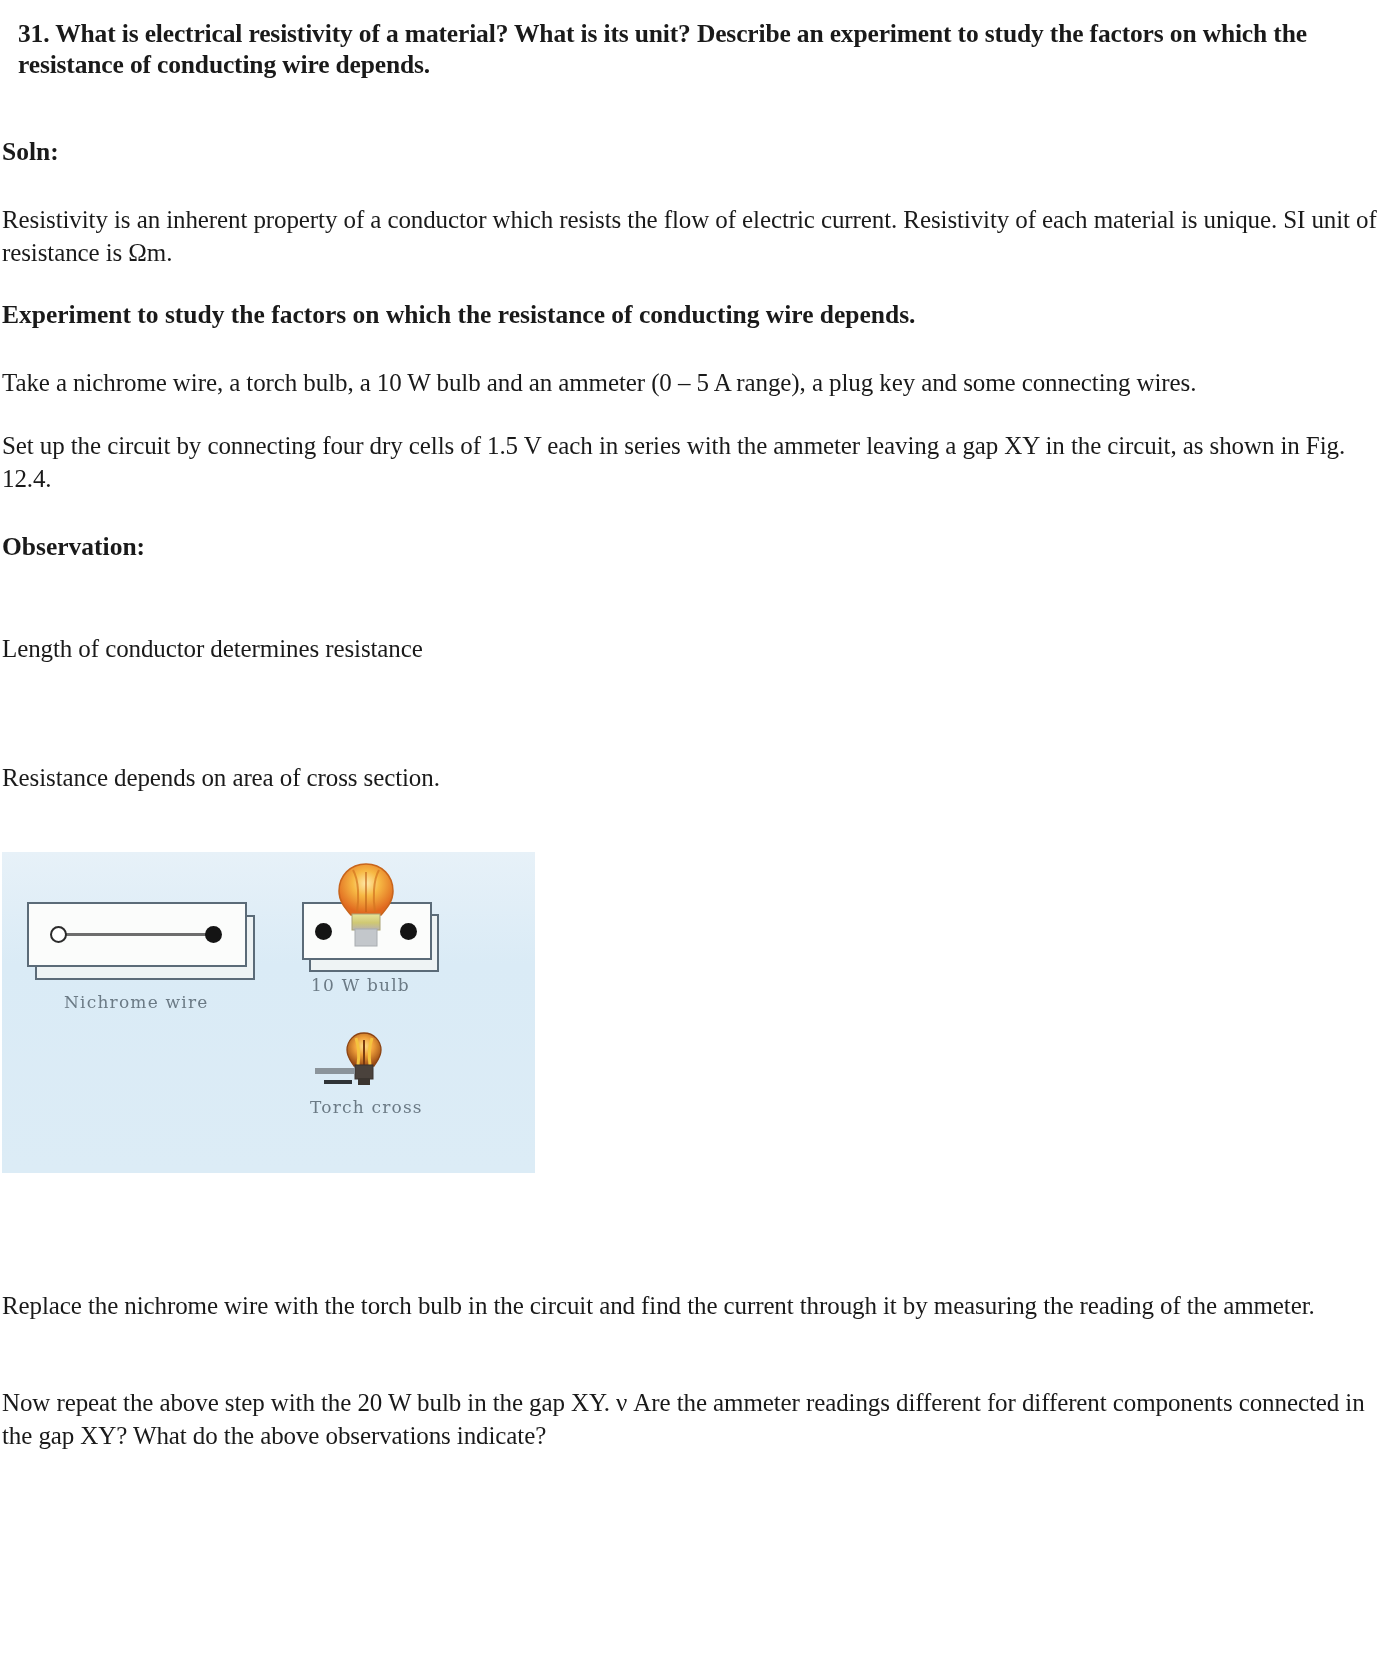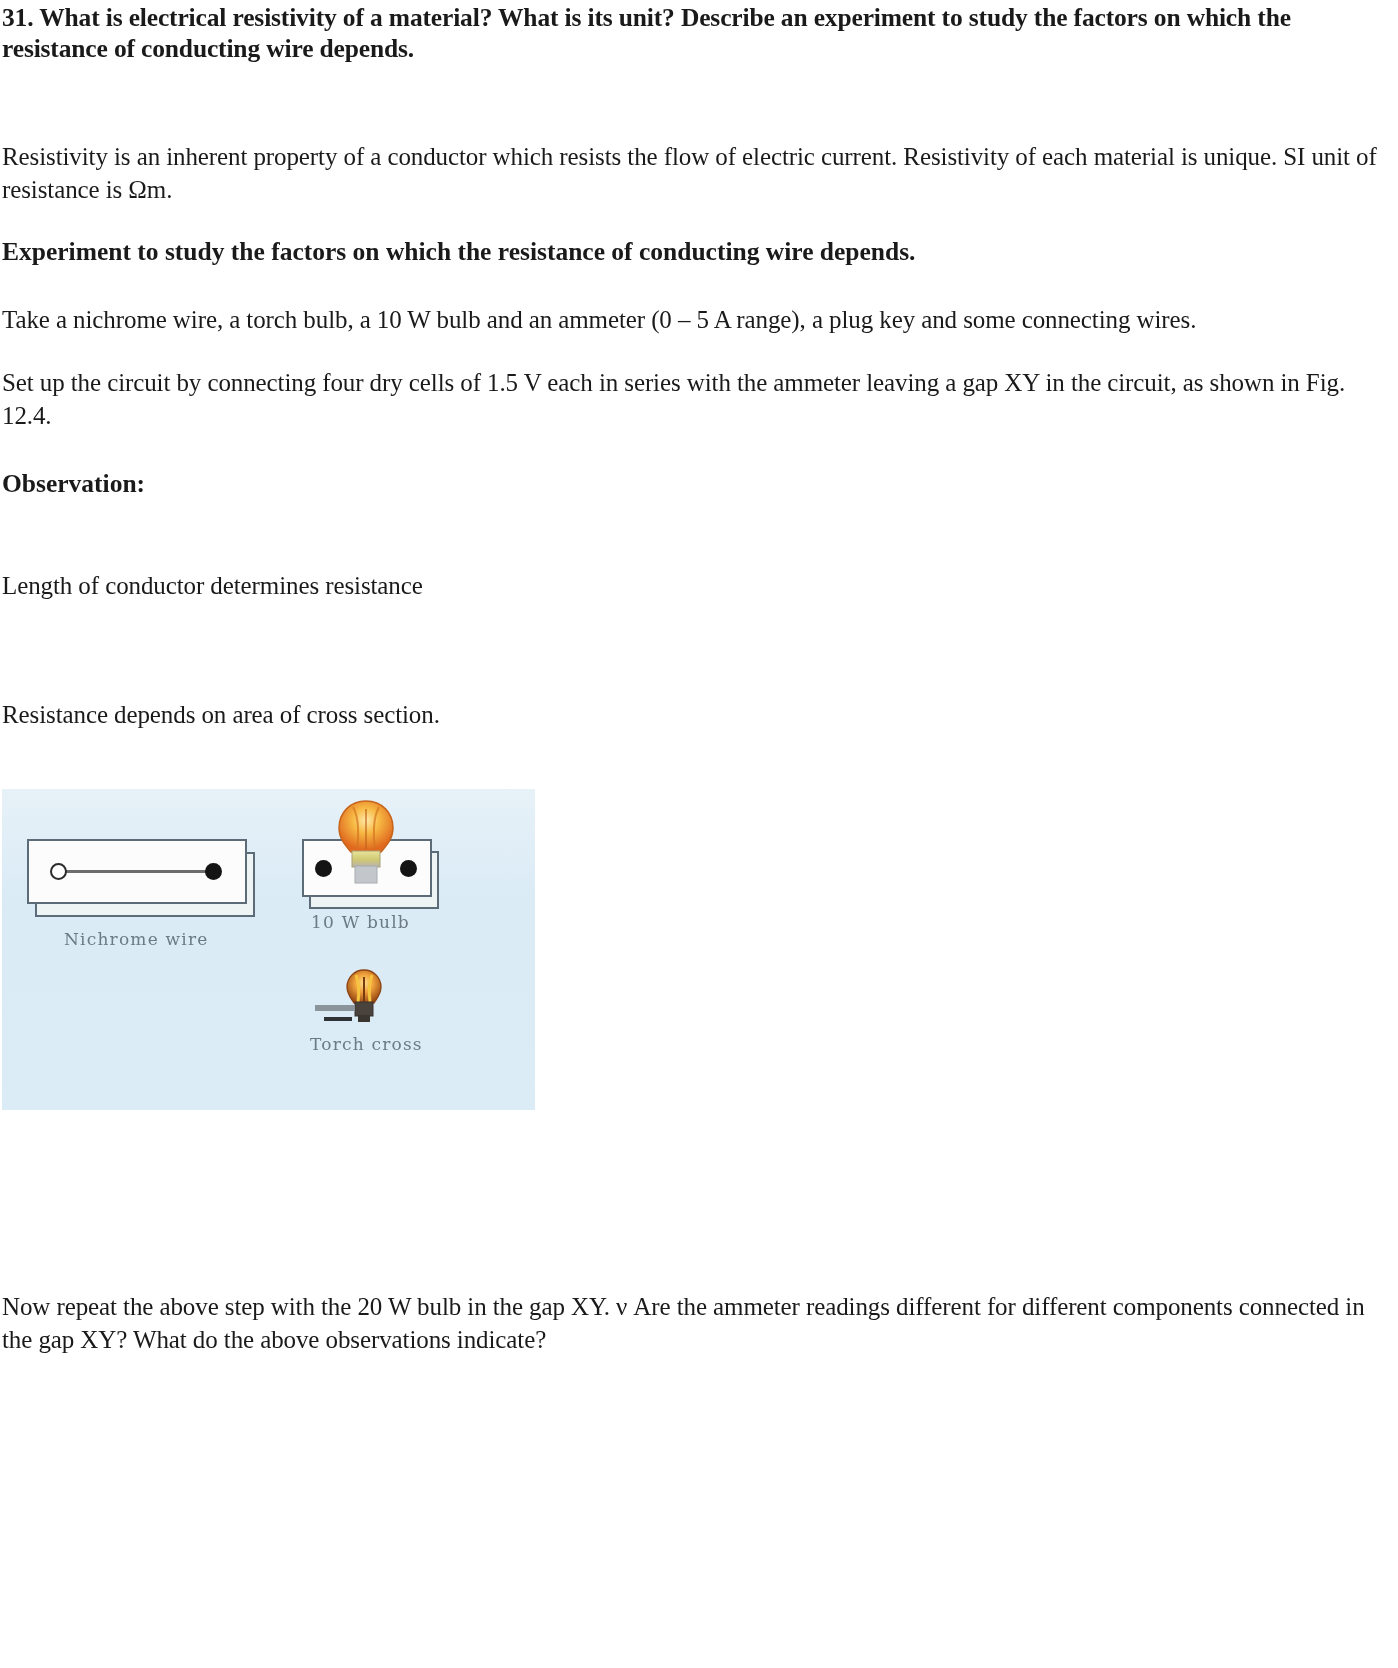--- a/index.html
+++ b/index.html
@@ -20,21 +20,21 @@
     width: 1398px;
     height: 1668px;
     box-sizing: border-box;
     padding: 0 2px;
   }
   .q-heading {
     font-size: 25.5px;
     font-weight: bold;
     line-height: 31px;
     letter-spacing: -0.15px;
-    margin: 0;
+    margin: 16px;
     padding-top: 2px;
   }
   .sec-heading {
     font-size: 25.5px;
     font-weight: bold;
     line-height: 31px;
     margin: 0;
   }
   .para {
     font-size: 25px;
@@ -116,20 +116,21 @@
 </style>
 </head>
 <body>
 
 <div class="page">
 
   <p class="q-heading">31. What is electrical resistivity of a material? What is its unit? Describe an experiment to study the factors on which the resistance of conducting wire depends.</p>
 
   <div class="sp-40"></div>
 
+  <p class="sec-heading">Soln:</p>
 
   <div class="sp-36"></div>
 
   <p class="para">Resistivity is an inherent property of a conductor which resists the flow of electric current. Resistivity of each material is unique. SI unit of resistance is Ωm.</p>
 
   <div class="sp-30"></div>
 
   <p class="sec-heading">Experiment to study the factors on which the resistance of conducting wire depends.</p>
 
   <div class="sp-36"></div>
@@ -219,18 +220,19 @@
     <div class="fig-caption" style="left:308px; top:245px;">Torch cross</div>
 
     <div class="fig-foot"></div>
   </div>
 
   <div class="sp-86"></div>
 
 
   <div class="sp-30"></div>
 
+  <p class="para"> Replace the nichrome wire with the torch bulb in the circuit and find the current through it by measuring the reading of the ammeter.</p>
 
   <div class="sp-64"></div>
 
   <p class="para"> Now repeat the above step with the 20 W bulb in the gap XY. ν Are the ammeter readings different for different components connected in the gap XY? What do the above observations indicate?</p>
 
 </div>
 
 </body></html>

